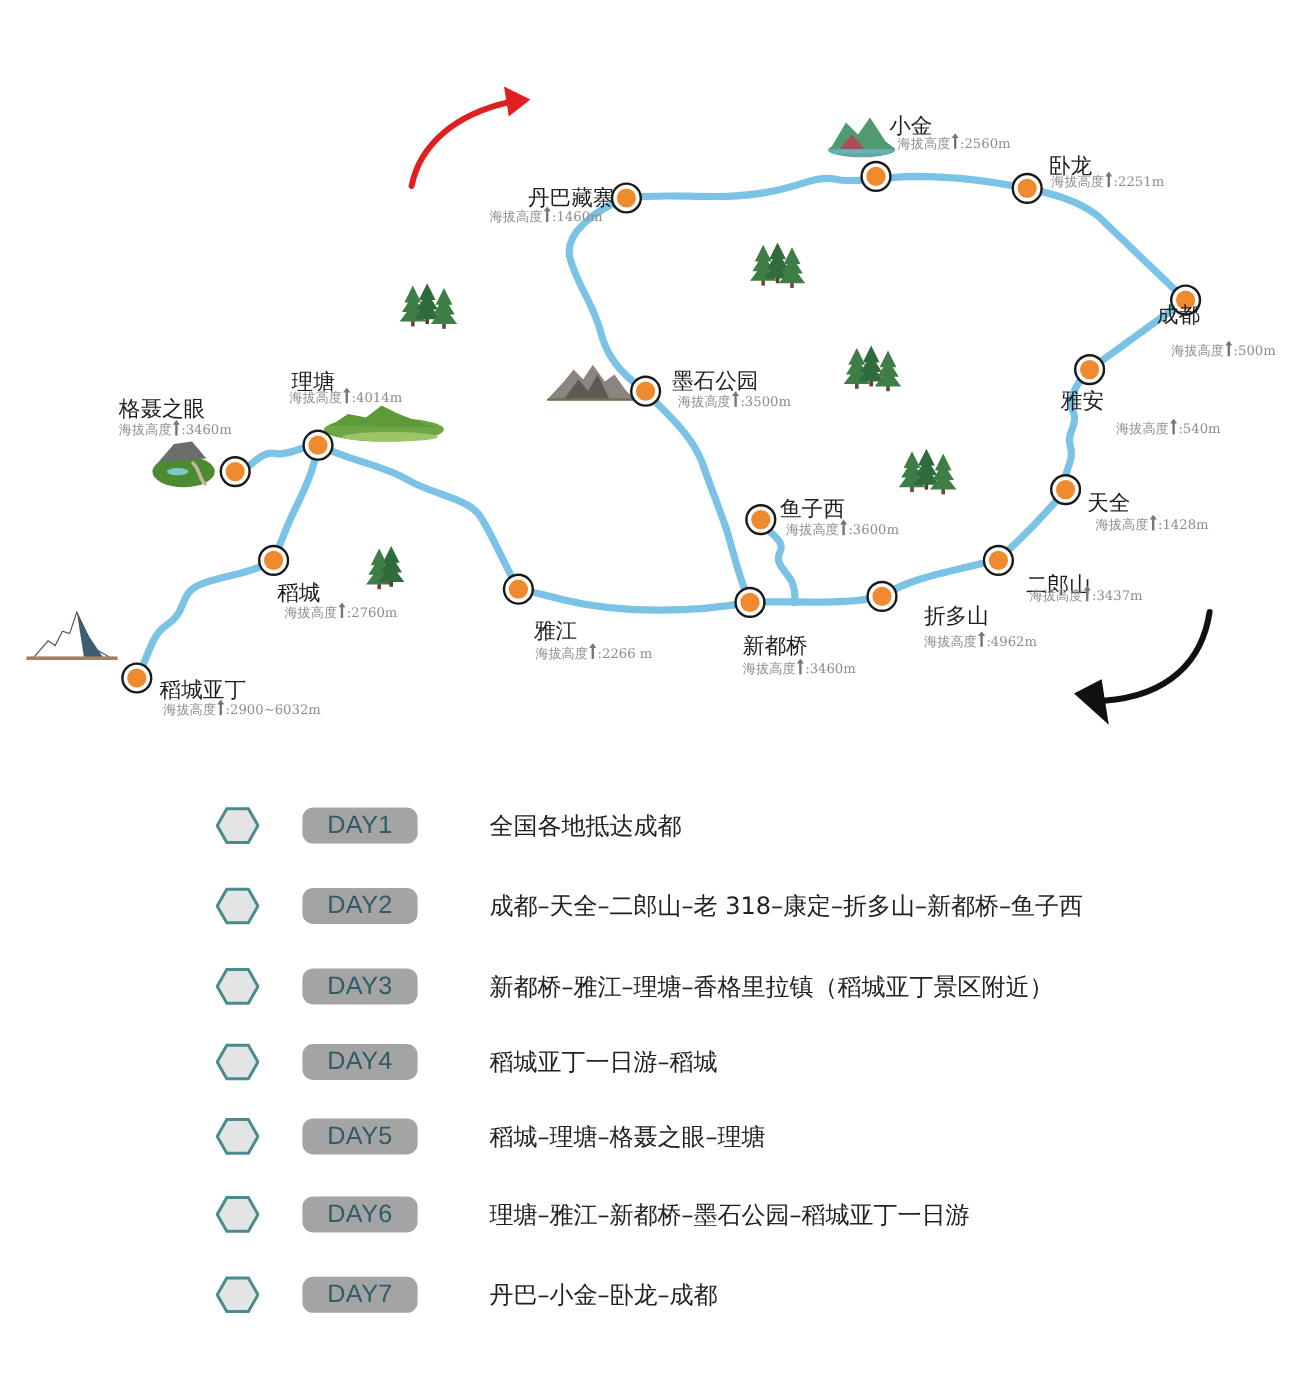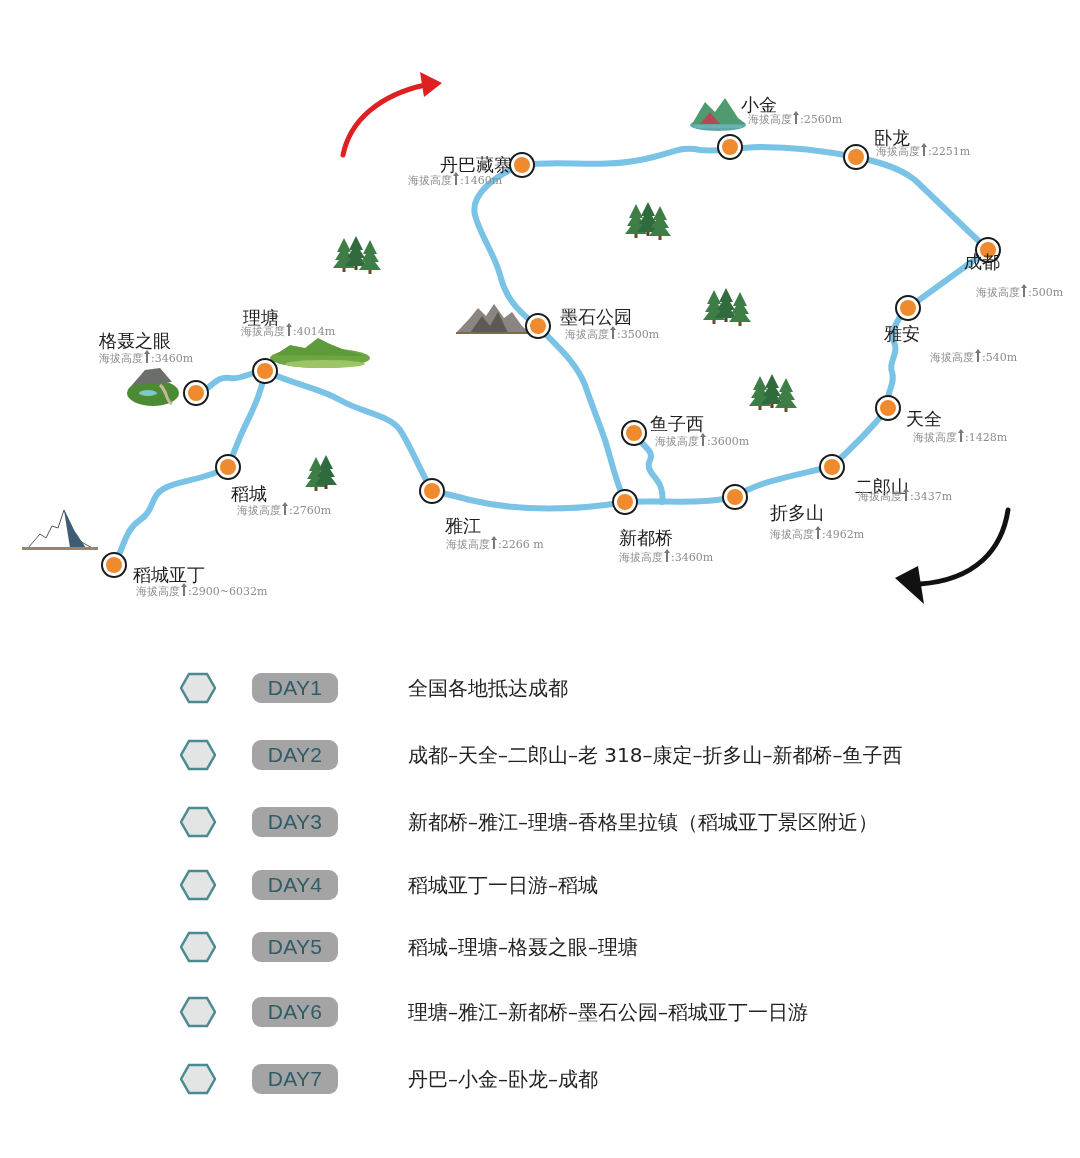--- a/index.html
+++ b/index.html
@@ -5,21 +5,21 @@
   html, body { margin: 0; padding: 0; background: #ffffff; }
   body { width: 1080px; height: 1158px; position: relative; overflow: hidden; font-family: "DejaVu Sans", "Liberation Sans", sans-serif; }
   #map { position: absolute; left: 0; top: 0; width: 1080px; height: 640px; }
   .stop-name { position: absolute; font-family: "DejaVu Serif", "Liberation Serif", serif; font-weight: normal; font-size: 18px; color: #1d1d1d; white-space: nowrap; }
   .stop-alt { position: absolute; font-family: "DejaVu Serif", "Liberation Serif", serif; font-size: 11px; color: #8d8d8d; white-space: nowrap; }
   .stop-alt .arrow-up { display: inline-block; width: 2px; height: 11px; background: #777; position: relative; margin: 0 3px; vertical-align: -1px; }
   .stop-alt .arrow-up::before { content: ""; position: absolute; left: -2px; top: -2px; border-left: 3px solid transparent; border-right: 3px solid transparent; border-bottom: 4px solid #777; }
   .itinerary { position: absolute; left: 0; top: 660px; width: 1080px; }
   .day-row { position: absolute; left: 180px; height: 40px; display: flex; align-items: center; }
   .hex { width: 36px; height: 32px; }
-  .day-badge { position: absolute; left: 72px; width: 86px; height: 30px; border-radius: 9px; background: #a4a4a4; color: #2f5c68; font-family: "Liberation Sans", sans-serif; font-size: 21px; display: flex; align-items: center; justify-content: center; letter-spacing: 0.3px; }
+  .day-badge { position: absolute; left: 72px; width: 96px; height: 30px; border-radius: 9px; background: #a4a4a4; color: #2f5c68; font-family: "Liberation Sans", sans-serif; font-size: 21px; display: flex; align-items: center; justify-content: center; letter-spacing: 0.3px; }
   .day-text { position: absolute; left: 192px; font-family: "DejaVu Sans", sans-serif; font-size: 20px; color: #222; white-space: nowrap; margin-left: 36px; }
 </style>
 </head>
 <body>
 
 <div id="map">
   <svg width="1080" height="640" viewBox="0 0 1080 640">
     <defs>
       <g id="tree">
         <rect x="-1.5" y="20" width="3" height="6" fill="#6b4a2e"></rect>

